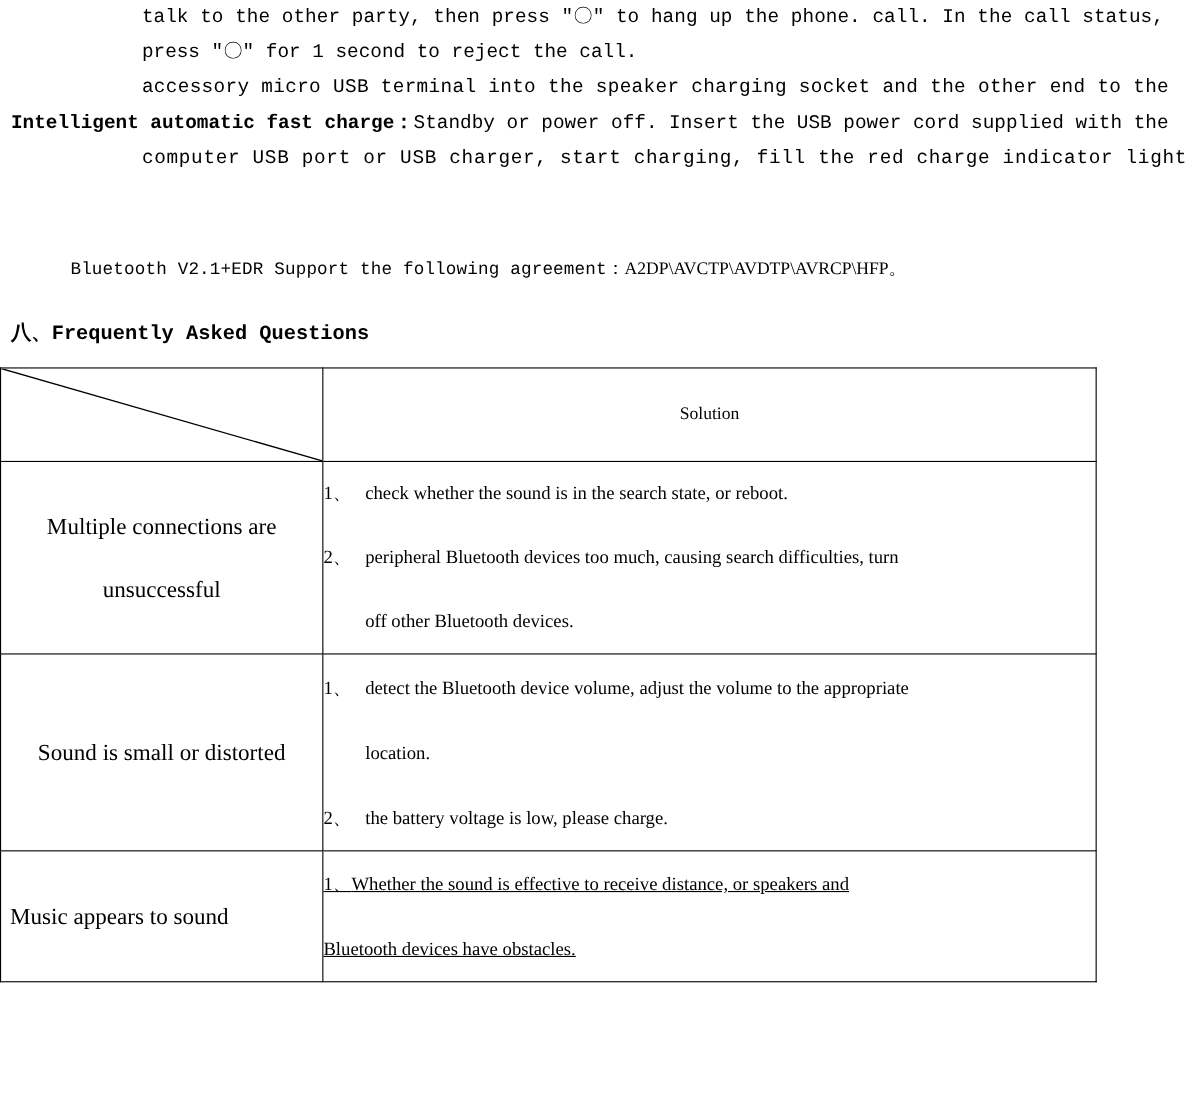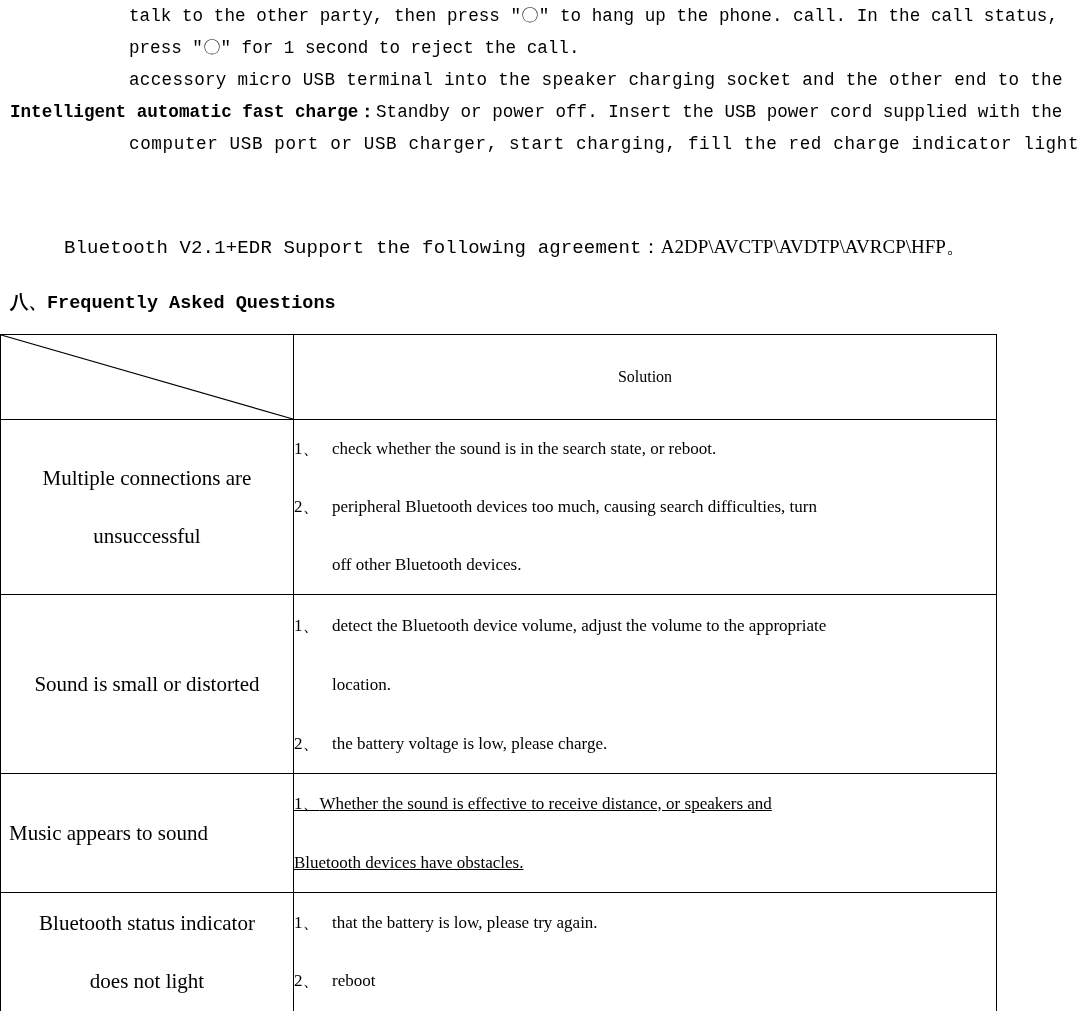--- a/index.html
+++ b/index.html
@@ -66,21 +66,21 @@
     line-height: 26px;
   }
   #heading-protocol { top: 174px; }
   #heading-faq      { top: 291px; }
 
   .protocol-line {
     position: absolute;
     left: 64px;
     top: 234px;
     font-family: "Liberation Mono", "DejaVu Sans Mono", monospace;
-    font-size: 19px;
+    font-size: 16px;
     white-space: nowrap;
     letter-spacing: 0.15px;
   }
   .protocol-line .serifbit {
     font-family: "Liberation Serif", serif;
     letter-spacing: 0px;
   }
 
   
   .faq-table {
@@ -262,32 +262,16 @@
           <span class="qline">Music appears to sound</span>
         </td>
         <td class="a-cell">
           <span class="a-item a-plain">
             <span>1、</span><span>Whether the sound is effective to receive distance, or speakers and</span>
             <span class="wrapline">Bluetooth devices have obstacles.</span>
           </span>
         </td>
       </tr>
 
-      <tr class="row-4">
-        <td class="q-cell">
-          <span class="qline">Bluetooth status indicator</span>
-          <span class="qline">does not light</span>
-        </td>
-        <td class="a-cell">
-          <span class="a-item">
-            <span class="marker">1、</span>
-            <span class="txt">that the battery is low, please try again.</span>
-          </span>
-          <span class="a-item">
-            <span class="marker">2、</span>
-            <span class="txt">reboot</span>
-          </span>
-        </td>
-      </tr>
     </tbody>
   </table>
 
 </div>
 
 </body></html>

